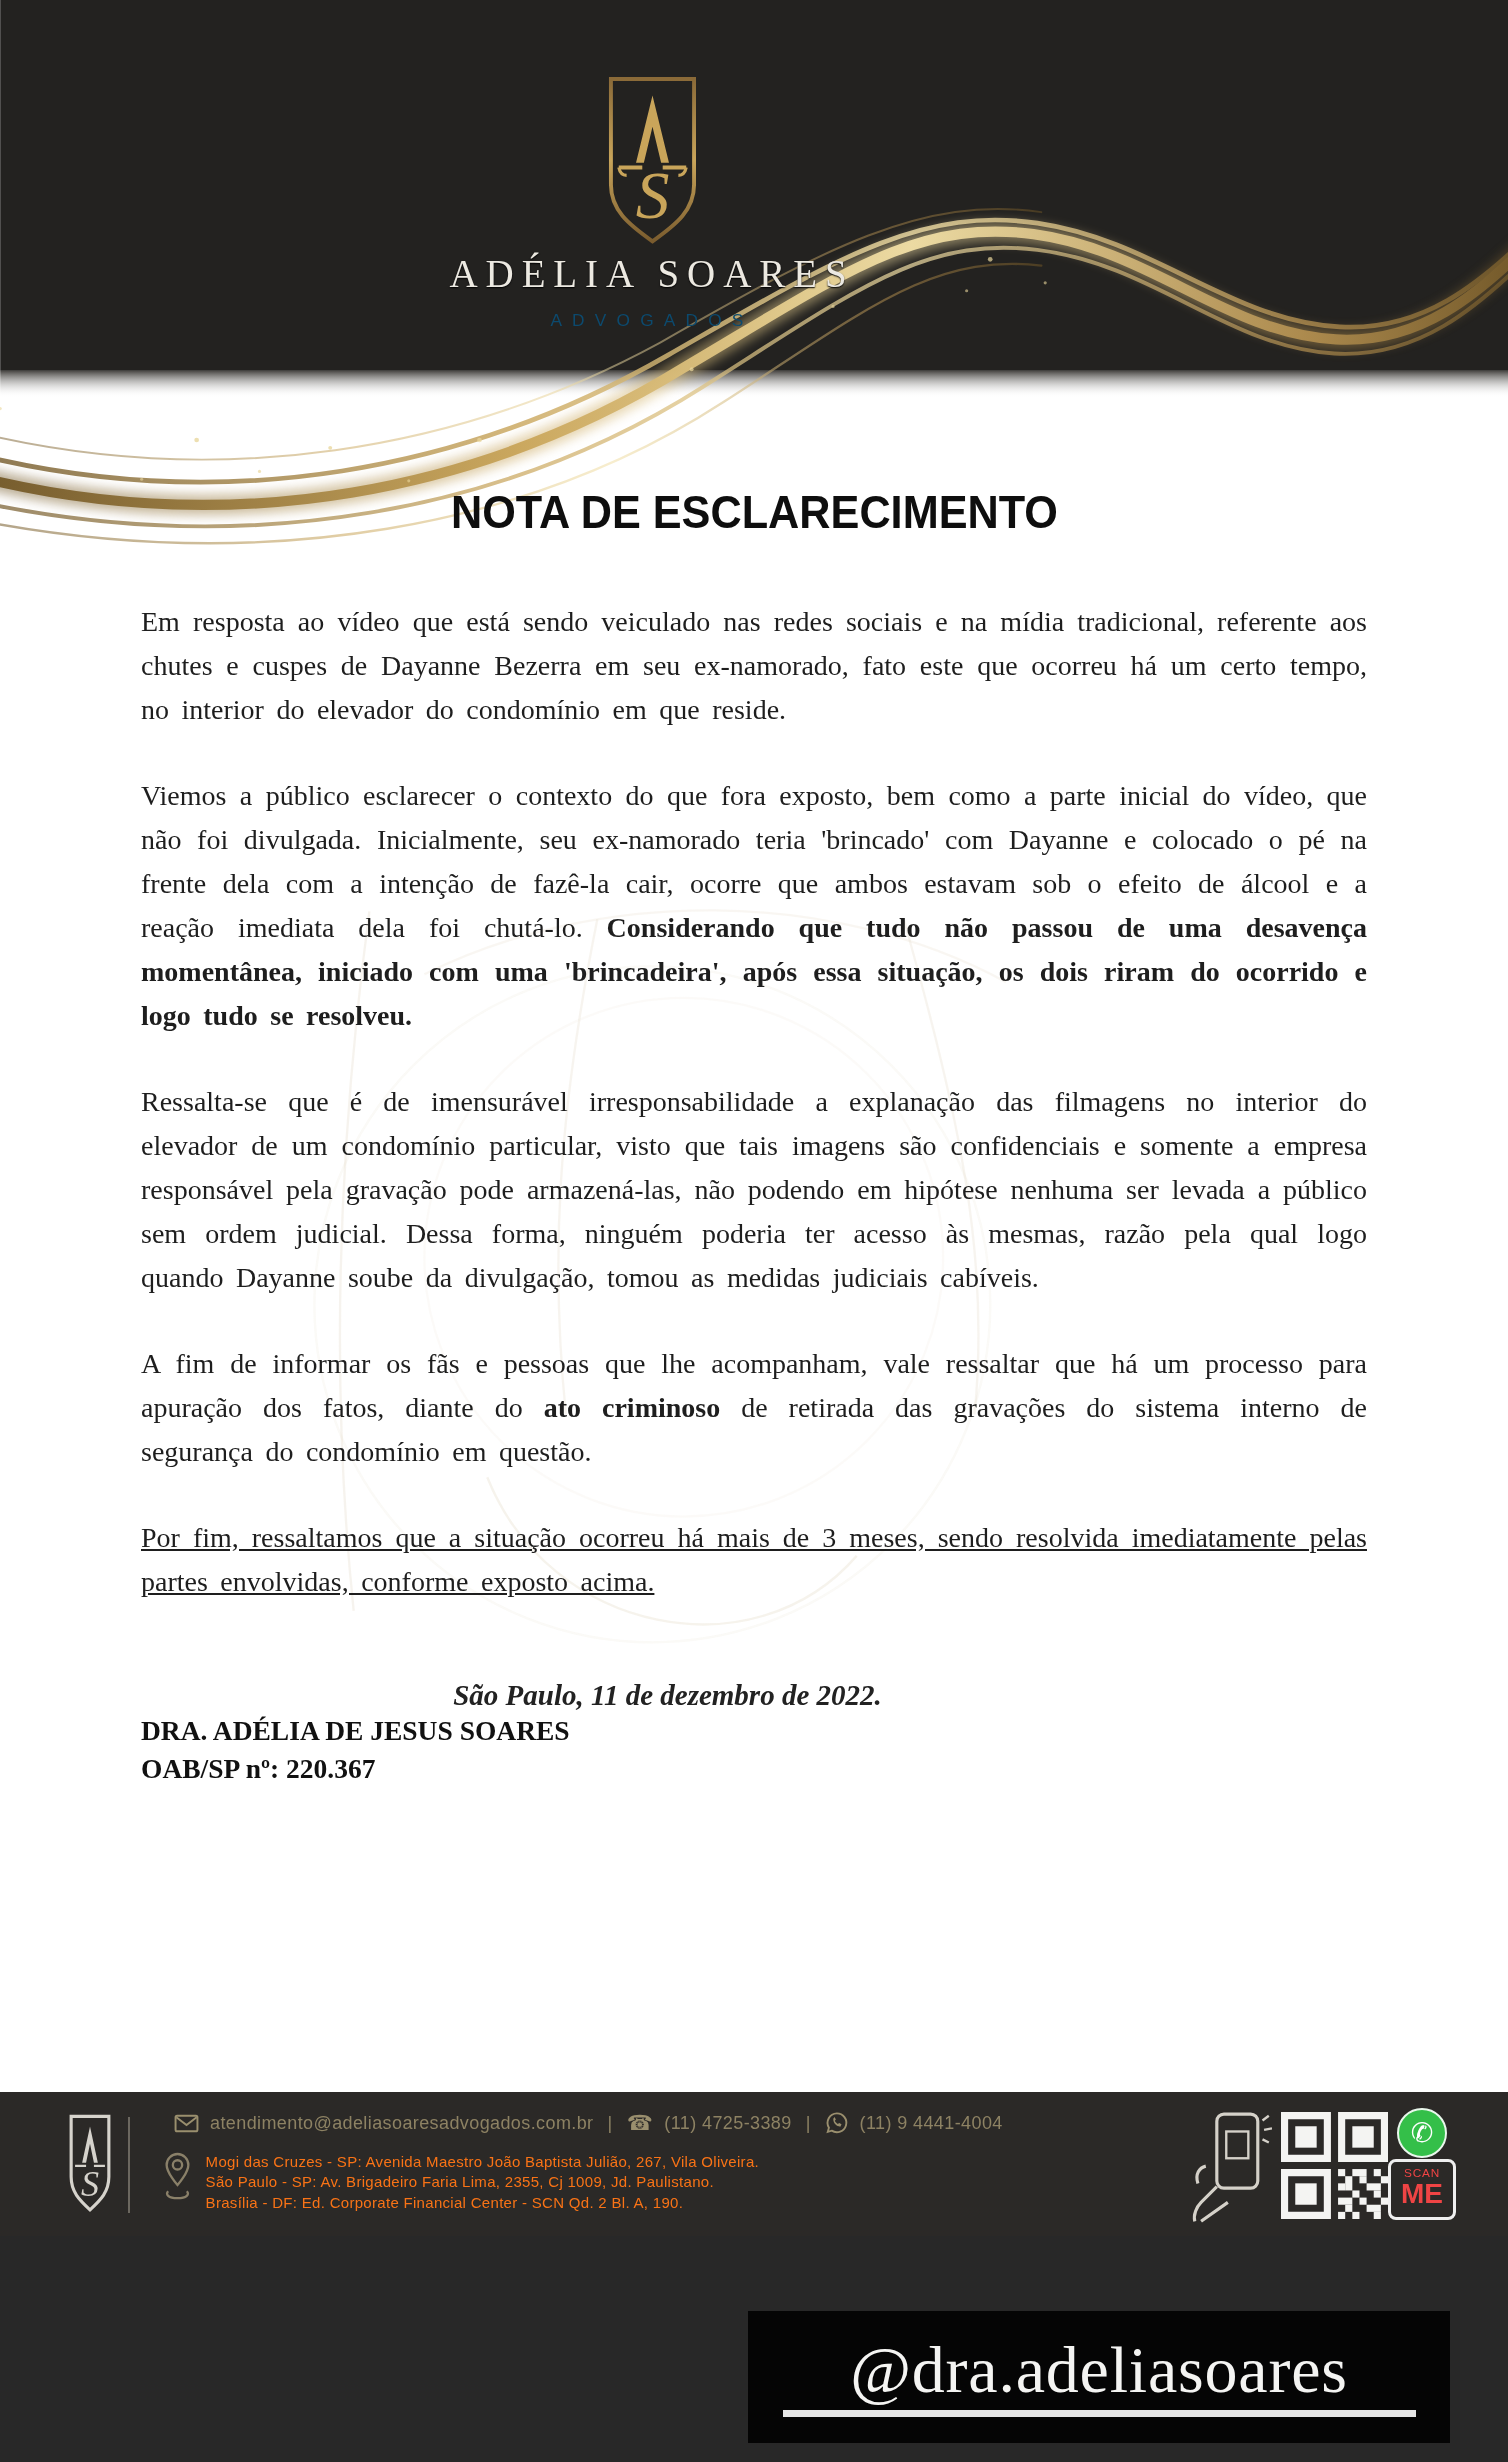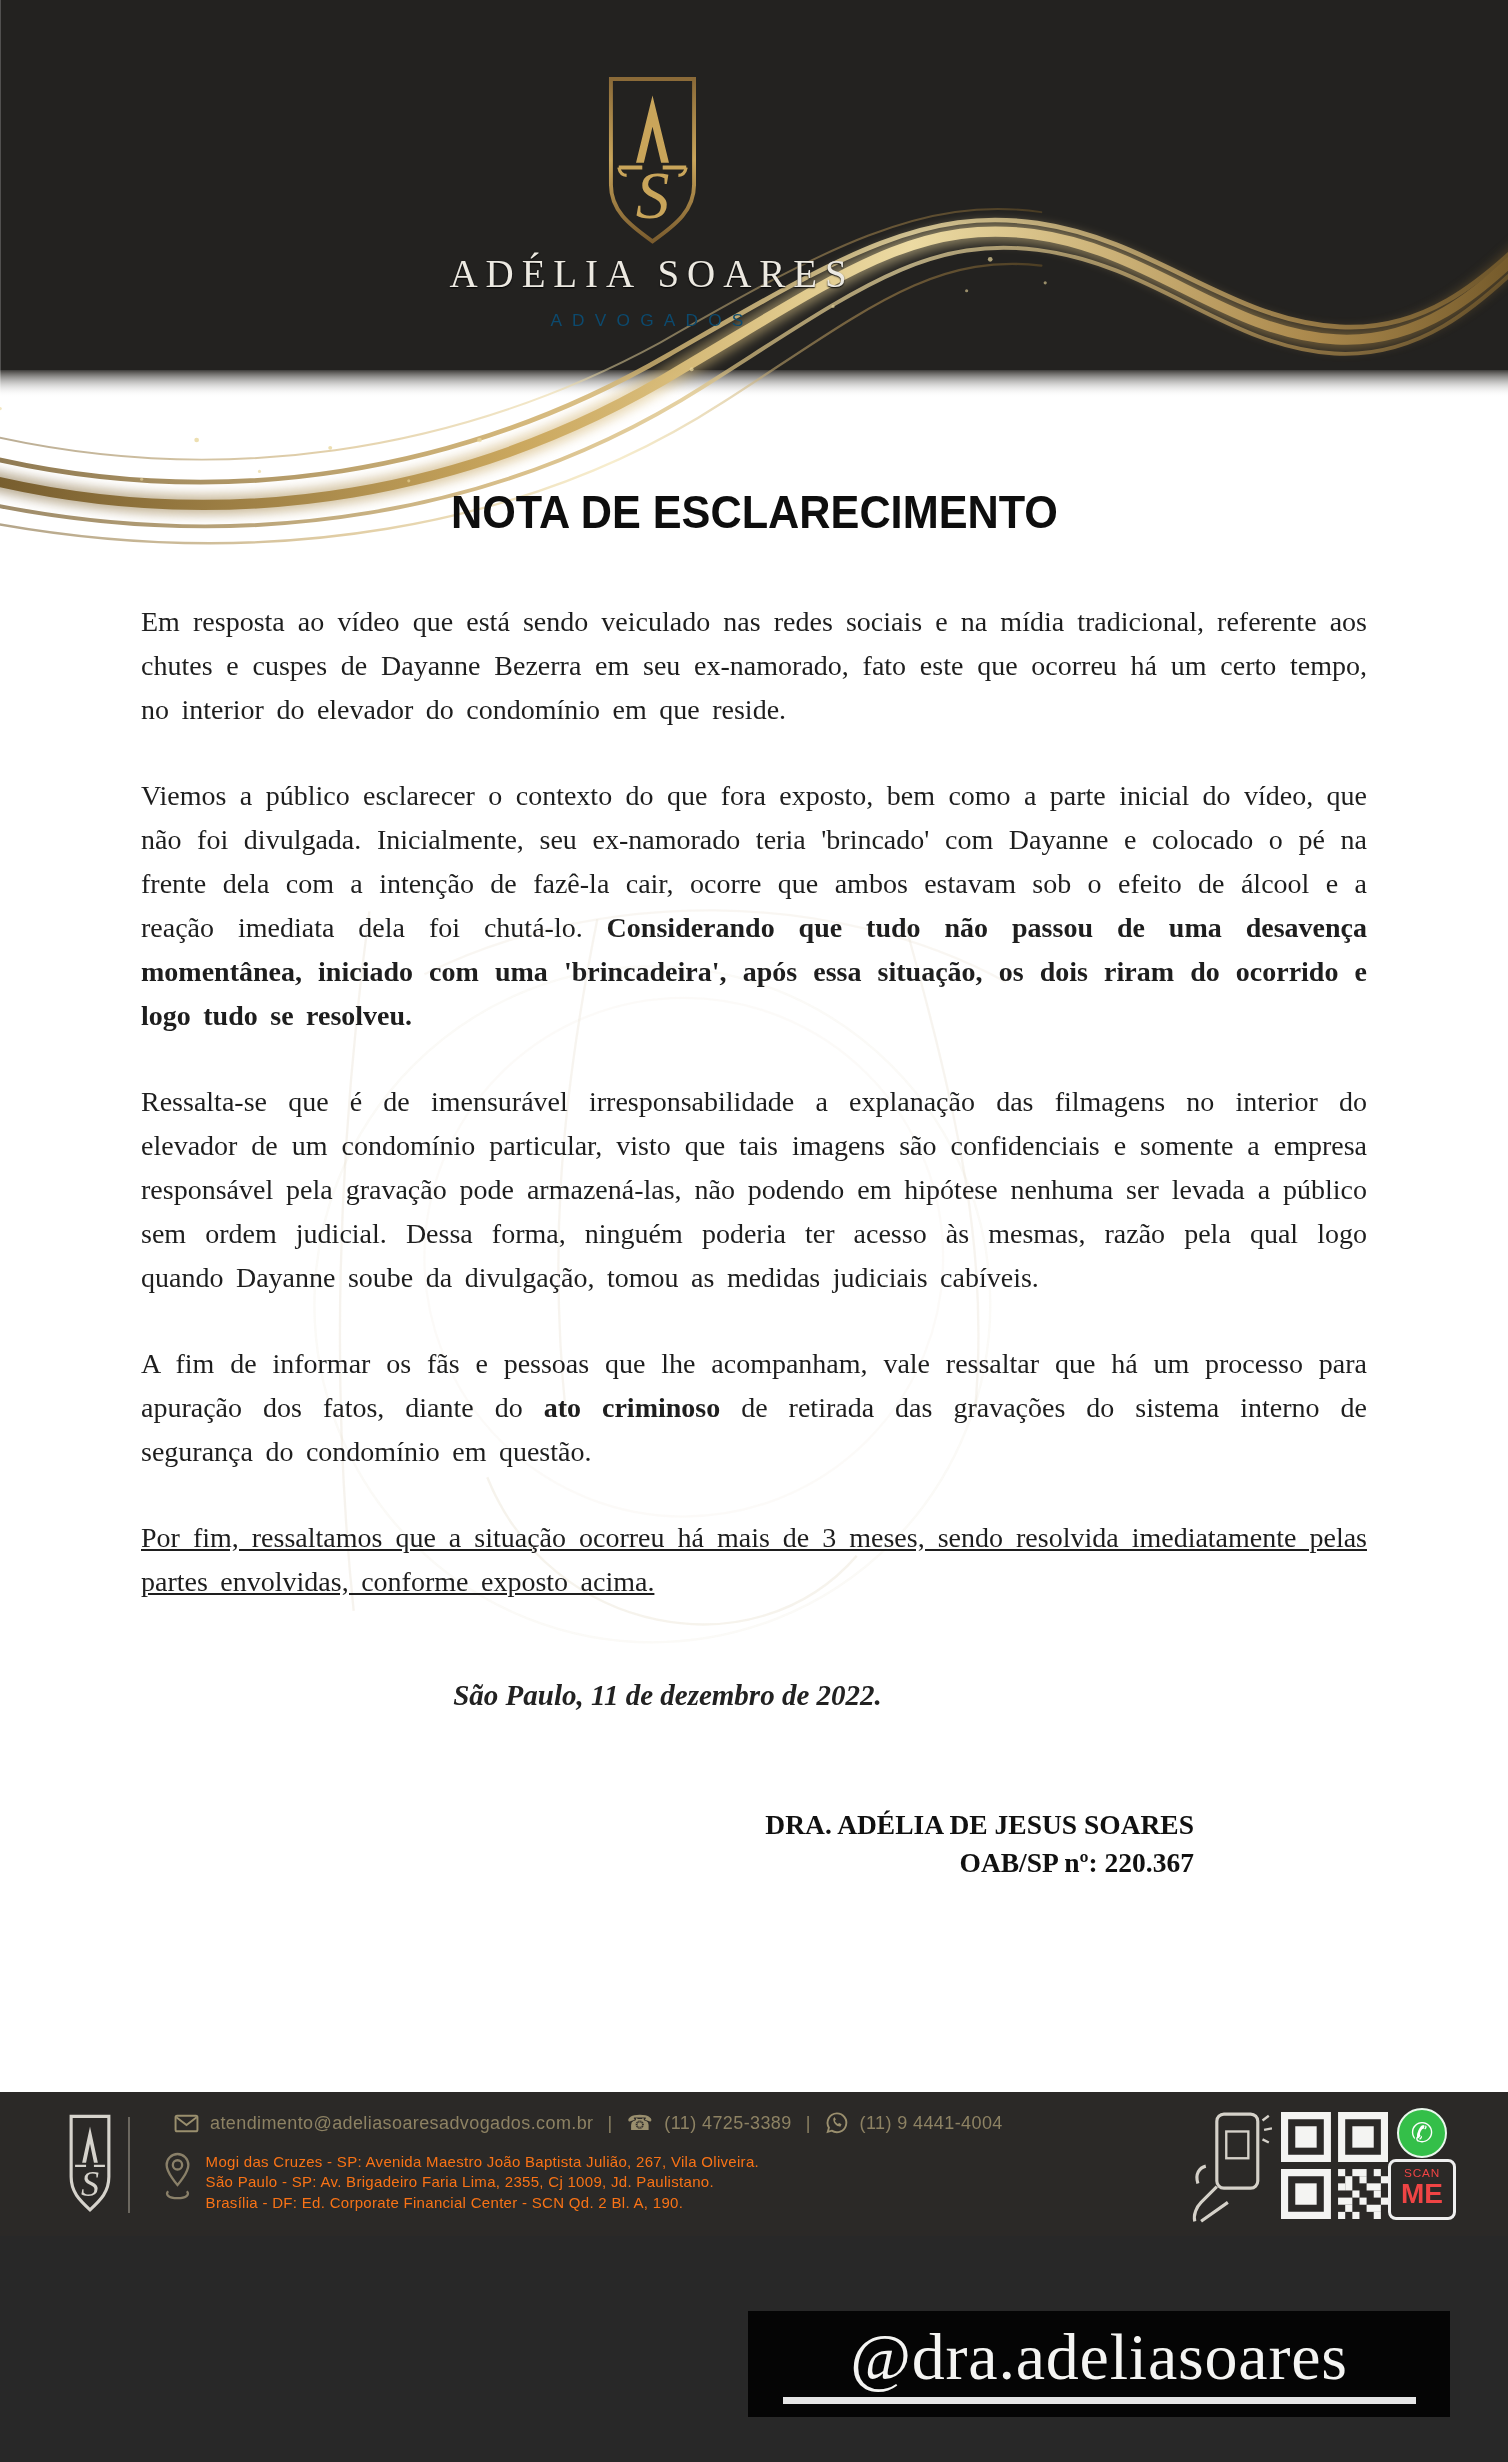--- a/index.html
+++ b/index.html
@@ -26,21 +26,21 @@
   .doc-title{position:absolute;top:484px;left:0;width:1509px;text-align:center;
         font-family:"Liberation Sans",sans-serif;font-weight:700;font-size:47px;
         color:#0e0e0e;letter-spacing:0;transform:scaleX(.92);margin:0;}
   .content{position:absolute;top:600px;left:141px;width:1226px;color:#1e1e1e;}
   .content p{margin:0 0 42px 0;font-size:28px;line-height:44px;text-align:justify;
         word-spacing:5.5px;}
   .content p:last-of-type{margin-bottom:15px;text-decoration:underline;}
   .content b{font-weight:700;}
   .dateline{margin-top:75px;width:1053px;text-align:center;font-style:italic;
         font-weight:600;font-size:29px;color:#222;}
-  .signature{margin-top:94px;width:1053px;text-align:right;font-weight:700;
+  .signature{width:1053px;text-align:left;font-weight:700;
         font-size:27.5px;line-height:38px;color:#111;}
 
   
   .footer-bar{position:absolute;top:2092px;left:0;width:1509px;height:145px;
         background:#2b2927;border-bottom:2.4px solid #1d1c1b;z-index:3;}
   .f-shield{position:absolute;left:68px;top:22px;}
   .f-divider{position:absolute;left:128px;top:25px;width:1.6px;height:96px;background:#6b675f;}
   .f-contact{position:absolute;left:162px;top:19px;display:flex;align-items:center;gap:11px;
         color:#8d8263;font-family:"Liberation Sans",sans-serif;font-size:18px;
         letter-spacing:0.4px;white-space:nowrap;padding-left:12px;}
@@ -59,21 +59,21 @@
   .scan-badge{position:absolute;left:198px;top:53px;width:68px;height:61px;
         border:3.1px solid #efefef;border-radius:7.9px;color:#ef4444;
         font-family:"Liberation Sans",sans-serif;text-align:center;box-sizing:border-box;
         padding-top:4.7px;}
   .scan-small{font-size:11.8px;letter-spacing:0.8px;line-height:12.6px;}
   .scan-big{font-size:28px;font-weight:700;line-height:30px;}
 
   
   .bottom-band{position:absolute;top:2236px;left:0;width:1509px;height:226px;
         background:#282828;z-index:3;}
-  .ig-box{position:absolute;left:748px;top:75px;width:702px;height:106px;background:#050505;
+  .ig-box{position:absolute;left:748px;top:75px;width:702px;height:132px;background:#050505;
         display:flex;flex-direction:column;align-items:center;justify-content:center;}
   .ig-handle{color:#f4f4f2;font-family:"Liberation Serif",serif;font-size:66px;
         line-height:66px;letter-spacing:0.8px;}
   .ig-underline{margin-top:6.3px;width:633px;height:7px;background:#e6e6e6;}
 </style>
 </head>
 <body>
 
 <div class="page">
 

